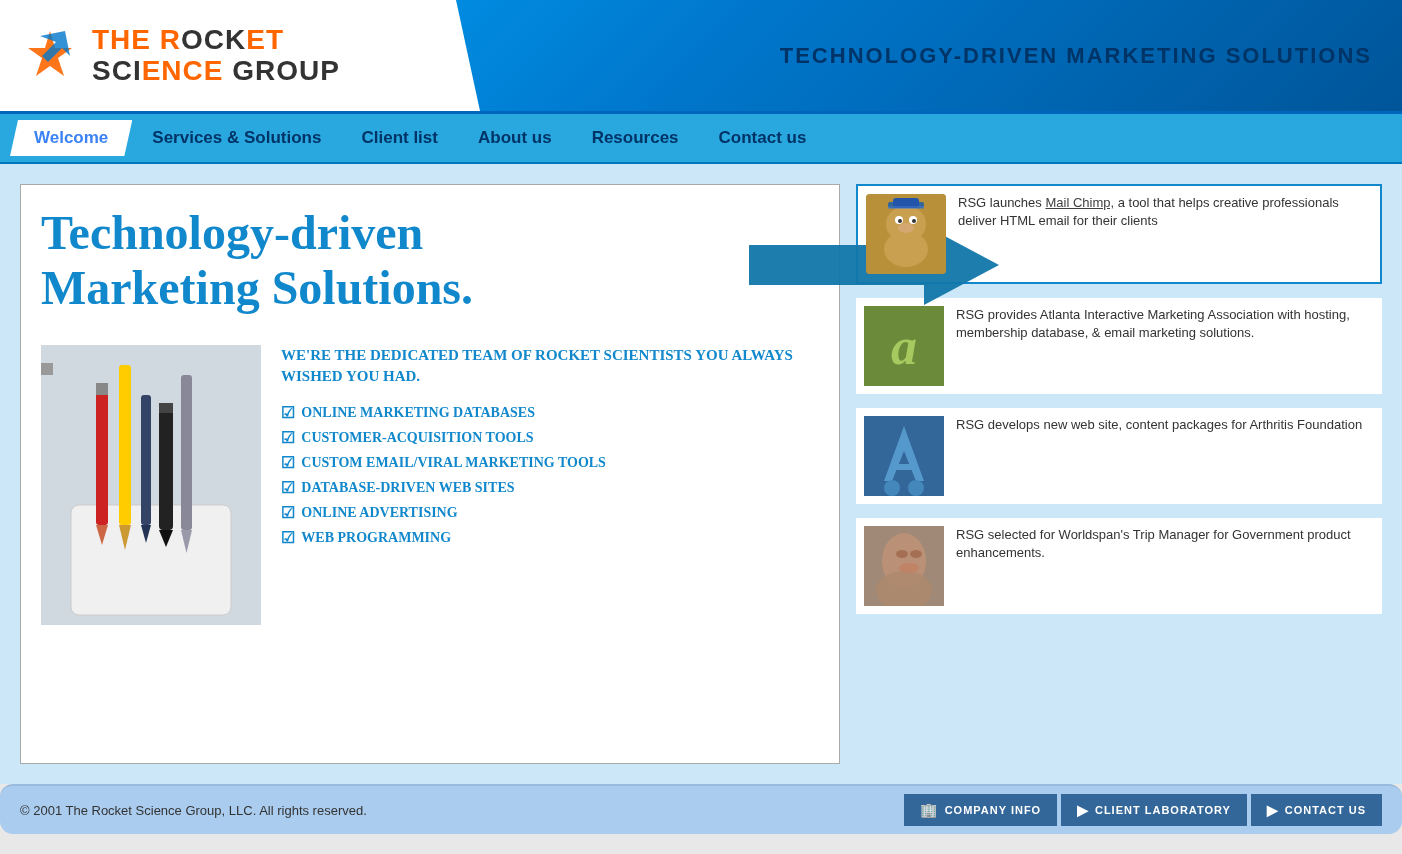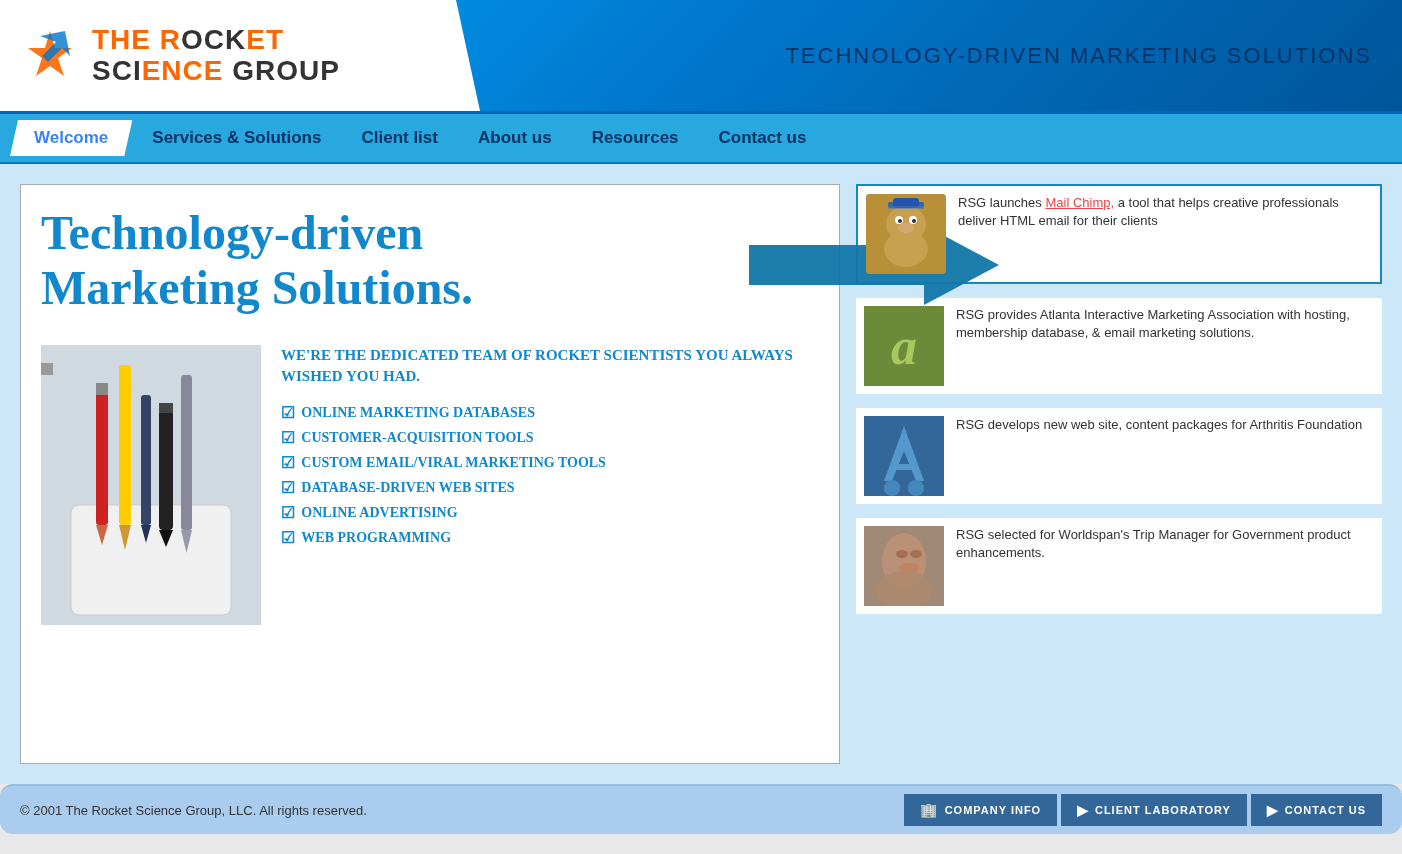--- a/index.html
+++ b/index.html
@@ -48,21 +48,21 @@
     .header-tagline-area {
       flex: 1;
       display: flex;
       align-items: center;
       justify-content: flex-end;
       padding-right: 30px;
     }
     .header-tagline {
       font-family: 'Arial Black', Arial, sans-serif;
       font-size: 22px;
-      font-weight: 400;
+      font-weight: 700;
       color: #003366;
       text-transform: uppercase;
       letter-spacing: 2px;
     }
 
     
     .nav {
       background: #29a8e0;
       display: flex;
       align-items: center;
@@ -191,21 +191,21 @@
       align-items: center;
       justify-content: center;
       overflow: hidden;
     }
     .news-text {
       font-size: 13px;
       color: #333;
       line-height: 1.4;
     }
     .news-text a {
-      color: #ef4444;
+      color: #404040;
       text-decoration: underline;
     }
 
     
     .thumb-mailchimp {
       background: linear-gradient(180deg, #c8a060 0%, #a07840 100%);
       width: 80px;
       height: 80px;
       position: relative;
       border-radius: 4px;

